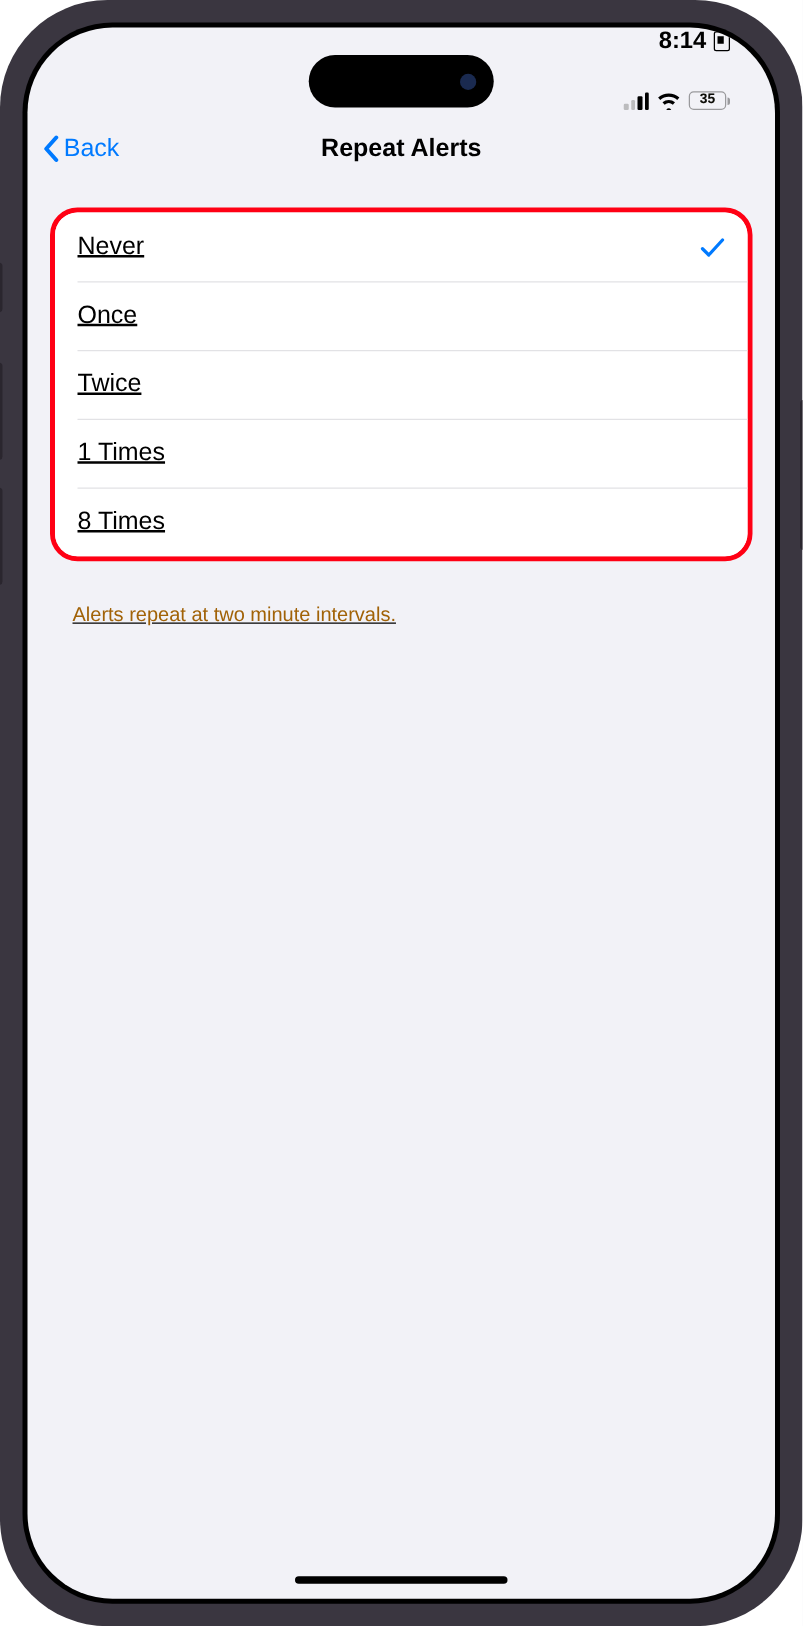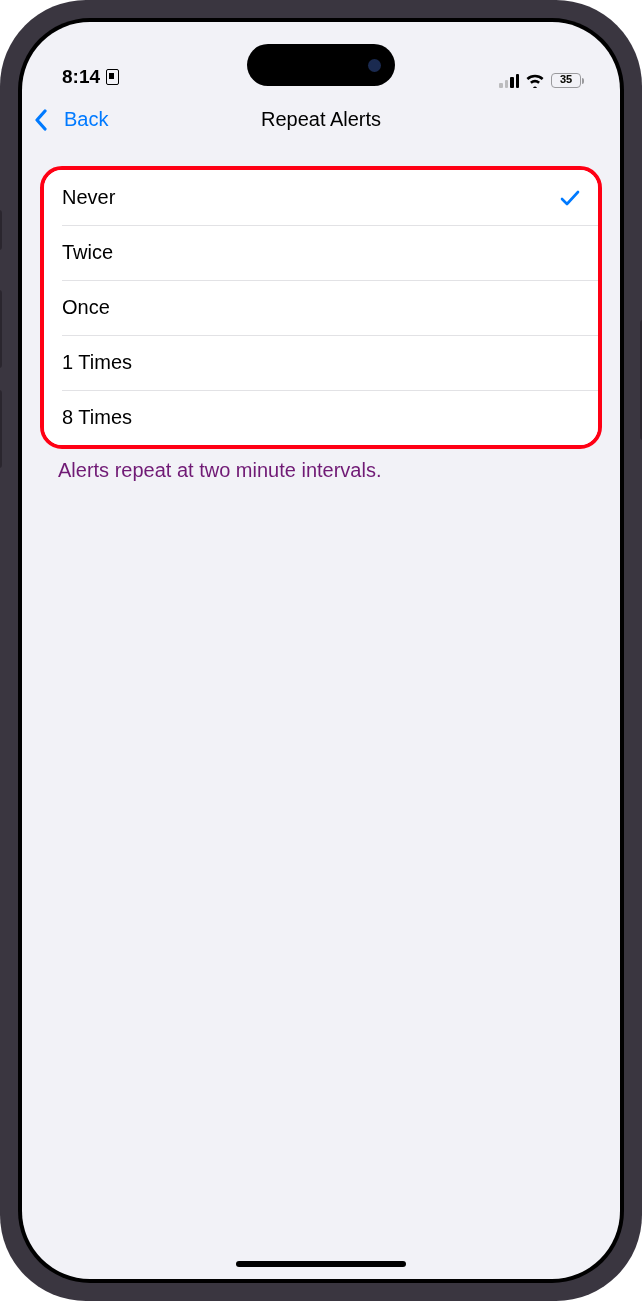--- a/index.html
+++ b/index.html
@@ -73,20 +73,21 @@
   
   .status-bar {
     height: 70px;
     display: flex;
     justify-content: space-between;
     align-items: flex-end;
     padding: 0 36px 4px 40px;
     font-size: 19px;
     font-weight: 600;
     color: #000;
+    flex-direction: column;
   }
   .status-left {
     display: flex;
     align-items: center;
     gap: 6px;
   }
   .sim-icon {
     width: 13px;
     height: 16px;
     border: 1.5px solid #000;
@@ -160,35 +161,36 @@
     position: relative;
     height: 54px;
     display: flex;
     align-items: center;
     justify-content: center;
   }
   .nav-back {
     position: absolute;
     left: 12px;
     display: flex;
-    align-items: flex-end;
+    align-items: flex-start;
     color: #007aff;
     font-size: 20px;
-    gap: 16px;
+    gap: 3px;
   }
   .nav-back svg { display: block; }
   .nav-title {
     font-size: 20px;
-    font-weight: 400;
+    font-weight: 700;
     color: #000;
   }
 
   
   .content {
     padding: 20px 18px 0 18px;
+    text-decoration: underline;
   }
   .settings-group {
     background: #fff;
     border-radius: 12px;
     overflow: hidden;
   }
   .highlight-wrap {
     border: 4px solid #ff0014;
     border-radius: 22px;
     padding: 0;
@@ -213,23 +215,24 @@
     left: 18px;
     right: 0;
     height: 1px;
     background: #e2e2e5;
   }
   .checkmark {
     color: #007aff;
   }
   .checkmark svg { display: block; }
   .footer-note {
-    color: #701a75;
-    font-size: 20px;
+    color: #a16207;
+    font-size: 16px;
     padding: 10px 18px 0 18px;
+    margin-top: 25px;
   }
 
   
   .home-indicator {
     position: absolute;
     bottom: 12px;
     left: 50%;
     transform: translateX(-50%);
     width: 170px;
     height: 6px;
@@ -297,25 +300,25 @@
             <div class="list-row">
               <span>Never</span>
               <span class="checkmark">
                 <svg width="20" height="18" viewBox="0 0 20 18">
                     <polyline points="2,10 7,15 18,3" fill="none" stroke="#007aff" stroke-width="2.6" stroke-linecap="round" stroke-linejoin="round"></polyline>
                   </svg>
               </span>
             </div>
 
             <div class="list-row">
+              <span>Once</span>
+            </div>
+
+            <div class="list-row">
               <span>Twice</span>
-            </div>
-
-            <div class="list-row">
-              <span>Once</span>
             </div>
 
             <div class="list-row">
               <span>1 Times</span>
             </div>
 
             <div class="list-row">
               <span>8 Times</span>
             </div>
 

